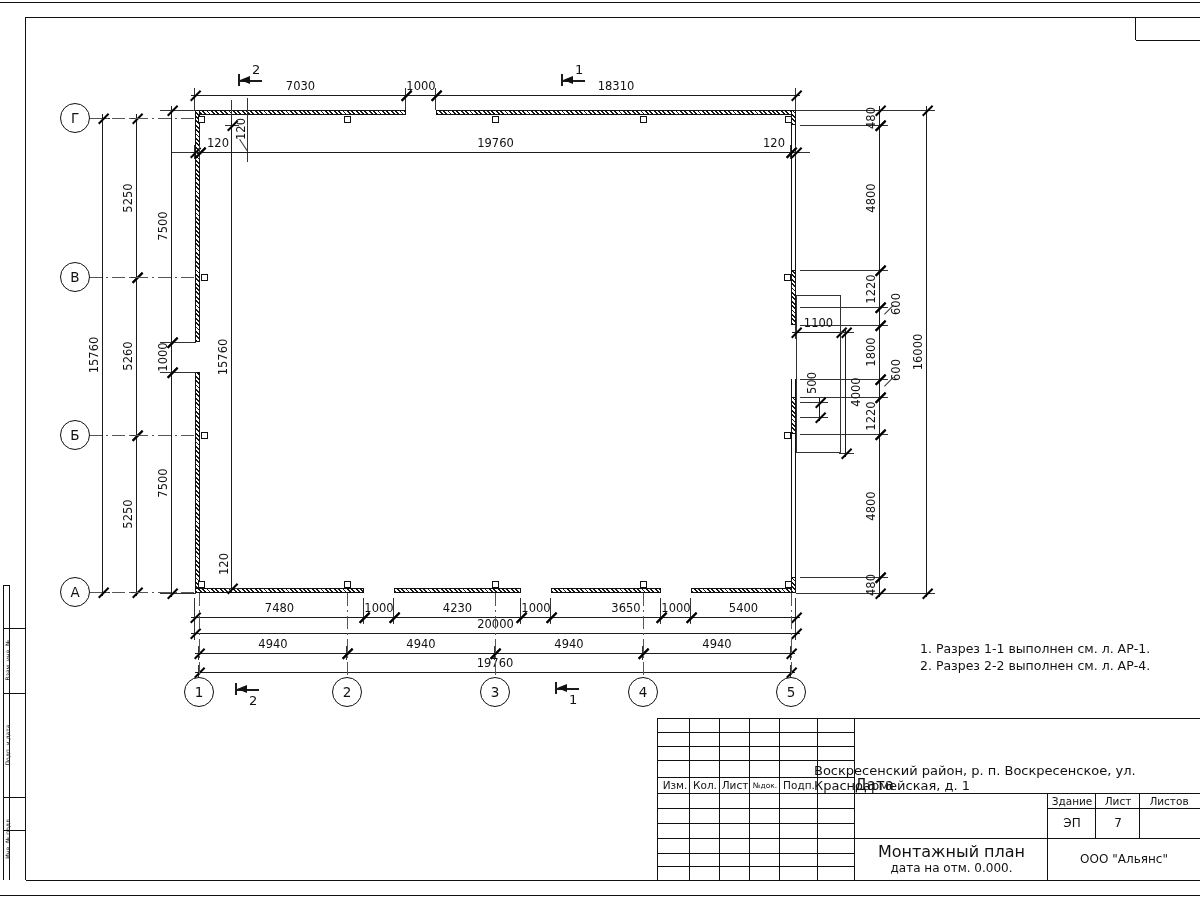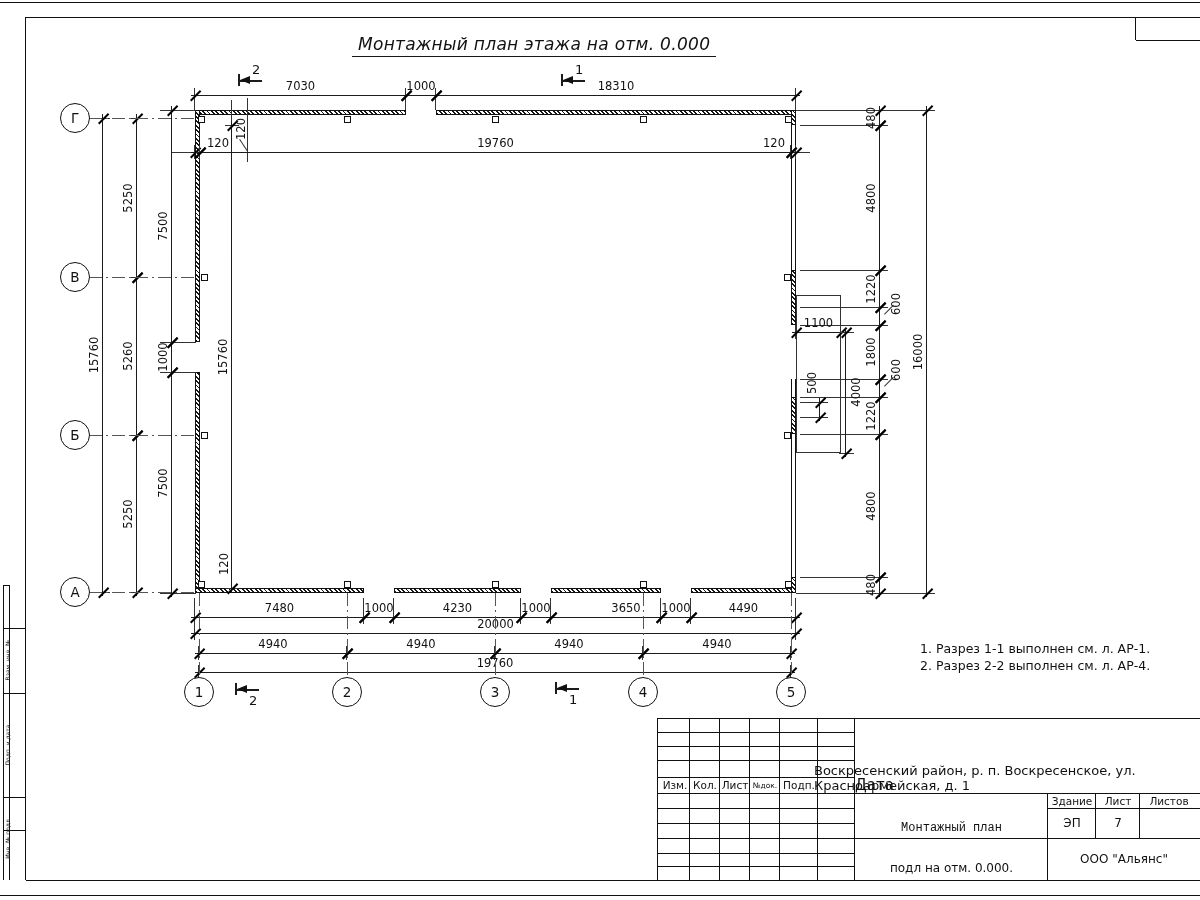--- a/index.html
+++ b/index.html
@@ -34,43 +34,42 @@
   .note-line{position:absolute;left:920px;font-size:12.5px;}
   .tb-text{position:absolute;display:flex;align-items:center;justify-content:center;text-align:center;}
   .tb-left{justify-content:flex-start;text-align:left;}
   .rotlab{position:absolute;font-size:6px;white-space:nowrap;transform:translate(-50%,-50%) rotate(-90deg);color:#222;}
 </style>
 </head>
 <body>
 
 <div id="canvas">
 
-  <div class="plan-title">Монтажный план этажа на отм. 0.000</div>
 
   <div class="note-line" style="top:641px;">1. Разрез 1-1 выполнен см. л. АР-1.</div>
   <div class="note-line" style="top:658px;">2. Разрез 2-2 выполнен см. л. АР-4.</div>
 
   <div class="tb-text" style="left:660px;top:777px;width:30px;height:16px;font-size:10.5px;">Изм.</div>
   <div class="tb-text" style="left:690px;top:777px;width:30px;height:16px;font-size:10.5px;">Кол.</div>
   <div class="tb-text" style="left:720px;top:777px;width:30px;height:16px;font-size:10.5px;">Лист</div>
   <div class="tb-text" style="left:750px;top:777px;width:30px;height:16px;font-size:7.5px;">№док.</div>
   <div class="tb-text" style="left:780px;top:777px;width:38px;height:16px;font-size:10.5px;">Подп.</div>
   <div class="tb-text" style="left:856px;top:777px;width:37px;height:16px;font-size:15px;text-align:right;">Дата</div>
 
   <div class="tb-text tb-left" style="left:814px;top:771px;width:338px;height:14px;font-size:13px;">Воскресенский район, р. п. Воскресенское, ул. Красноармейская, д. 1</div>
 
   <div class="tb-text" style="left:1048px;top:793px;width:48px;height:15px;font-size:10.5px;">Здание</div>
   <div class="tb-text" style="left:1096px;top:793px;width:44px;height:15px;font-size:10.5px;">Лист</div>
   <div class="tb-text" style="left:1140px;top:793px;width:58px;height:15px;font-size:10.5px;">Листов</div>
   <div class="tb-text" style="left:1048px;top:808px;width:48px;height:30px;font-size:12px;">ЭП</div>
   <div class="tb-text" style="left:1096px;top:808px;width:44px;height:30px;font-size:12px;">7</div>
   <div class="tb-text" style="left:1140px;top:808px;width:58px;height:30px;font-size:12px;"></div>
 
-  <div class="tb-text" style="left:855px;top:820px;width:193px;height:16px;font-size:12px;font-family:Liberation Mono, monospace;">Монтажный план</div>
-  <div class="tb-text" style="left:855px;top:860px;width:193px;height:16px;font-size:12px;">подл на отм. 0.000.</div>
+  <div class="tb-text" style="left:855px;top:843px;width:193px;height:16px;font-size:16px;">Монтажный план</div>
+  <div class="tb-text" style="left:855px;top:860px;width:193px;height:16px;font-size:12px;">дата на отм. 0.000.</div>
   <div class="tb-text" style="left:1048px;top:838px;width:152px;height:42px;font-size:12px;">ООО "Альянс"</div>
 
 <div class="seg tline" style="left: 0px; top: 2px; width: 1200px; transform: rotate(0rad);"></div>
     <div class="seg tline" style="left: 26px; top: 17px; width: 1174px; transform: rotate(0rad);"></div>
     <div class="seg tline" style="left: 26px; top: 17px; width: 863px; transform: rotate(1.5708rad);"></div>
     <div class="seg tline" style="left: 26px; top: 880px; width: 1174px; transform: rotate(0rad);"></div>
     <div class="seg tline" style="left: 0px; top: 895px; width: 1200px; transform: rotate(0rad);"></div>
     <div class="seg tline" style="left: 1136px; top: 17px; width: 23px; transform: rotate(1.5708rad);"></div>
     <div class="seg tline" style="left: 1136px; top: 40px; width: 64px; transform: rotate(0rad);"></div>
     <div class="seg tline" style="left: 4px; top: 585px; width: 295px; transform: rotate(1.5708rad);"></div>
@@ -242,21 +241,21 @@
     <div class="seg ext" style="left: 661px; top: 610px; width: 14px; transform: rotate(1.5708rad);"></div>
     <div class="seg ext" style="left: 691px; top: 610px; width: 14px; transform: rotate(1.5708rad);"></div>
     <div class="seg tick" style="left: 656px; top: 622px; width: 14.1421px; transform: rotate(-0.785398rad);"></div>
     <div class="seg tick" style="left: 686px; top: 622px; width: 14.1421px; transform: rotate(-0.785398rad);"></div>
     <div class="dlabel" style="left: 676px; top: 608px;">1000</div>
     <div class="seg " style="left: 687px; top: 617px; width: 113px; transform: rotate(0rad);"></div>
     <div class="seg ext" style="left: 691px; top: 610px; width: 14px; transform: rotate(1.5708rad);"></div>
     <div class="seg ext" style="left: 796px; top: 610px; width: 14px; transform: rotate(1.5708rad);"></div>
     <div class="seg tick" style="left: 686px; top: 622px; width: 14.1421px; transform: rotate(-0.785398rad);"></div>
     <div class="seg tick" style="left: 791px; top: 622px; width: 14.1421px; transform: rotate(-0.785398rad);"></div>
-    <div class="dlabel" style="left: 743.5px; top: 608px;">4490</div>
+    <div class="dlabel" style="left: 743.5px; top: 608px;">5400</div>
     <div class="seg " style="left: 191px; top: 633px; width: 609px; transform: rotate(0rad);"></div>
     <div class="seg ext" style="left: 195px; top: 626px; width: 14px; transform: rotate(1.5708rad);"></div>
     <div class="seg ext" style="left: 796px; top: 626px; width: 14px; transform: rotate(1.5708rad);"></div>
     <div class="seg tick" style="left: 190px; top: 638px; width: 14.1421px; transform: rotate(-0.785398rad);"></div>
     <div class="seg tick" style="left: 791px; top: 638px; width: 14.1421px; transform: rotate(-0.785398rad);"></div>
     <div class="dlabel" style="left: 495.5px; top: 624px;">20000</div>
     <div class="seg " style="left: 195px; top: 653px; width: 156px; transform: rotate(0rad);"></div>
     <div class="seg ext" style="left: 199px; top: 646px; width: 14px; transform: rotate(1.5708rad);"></div>
     <div class="seg ext" style="left: 347px; top: 646px; width: 14px; transform: rotate(1.5708rad);"></div>
     <div class="seg tick" style="left: 194px; top: 658px; width: 14.1421px; transform: rotate(-0.785398rad);"></div>

